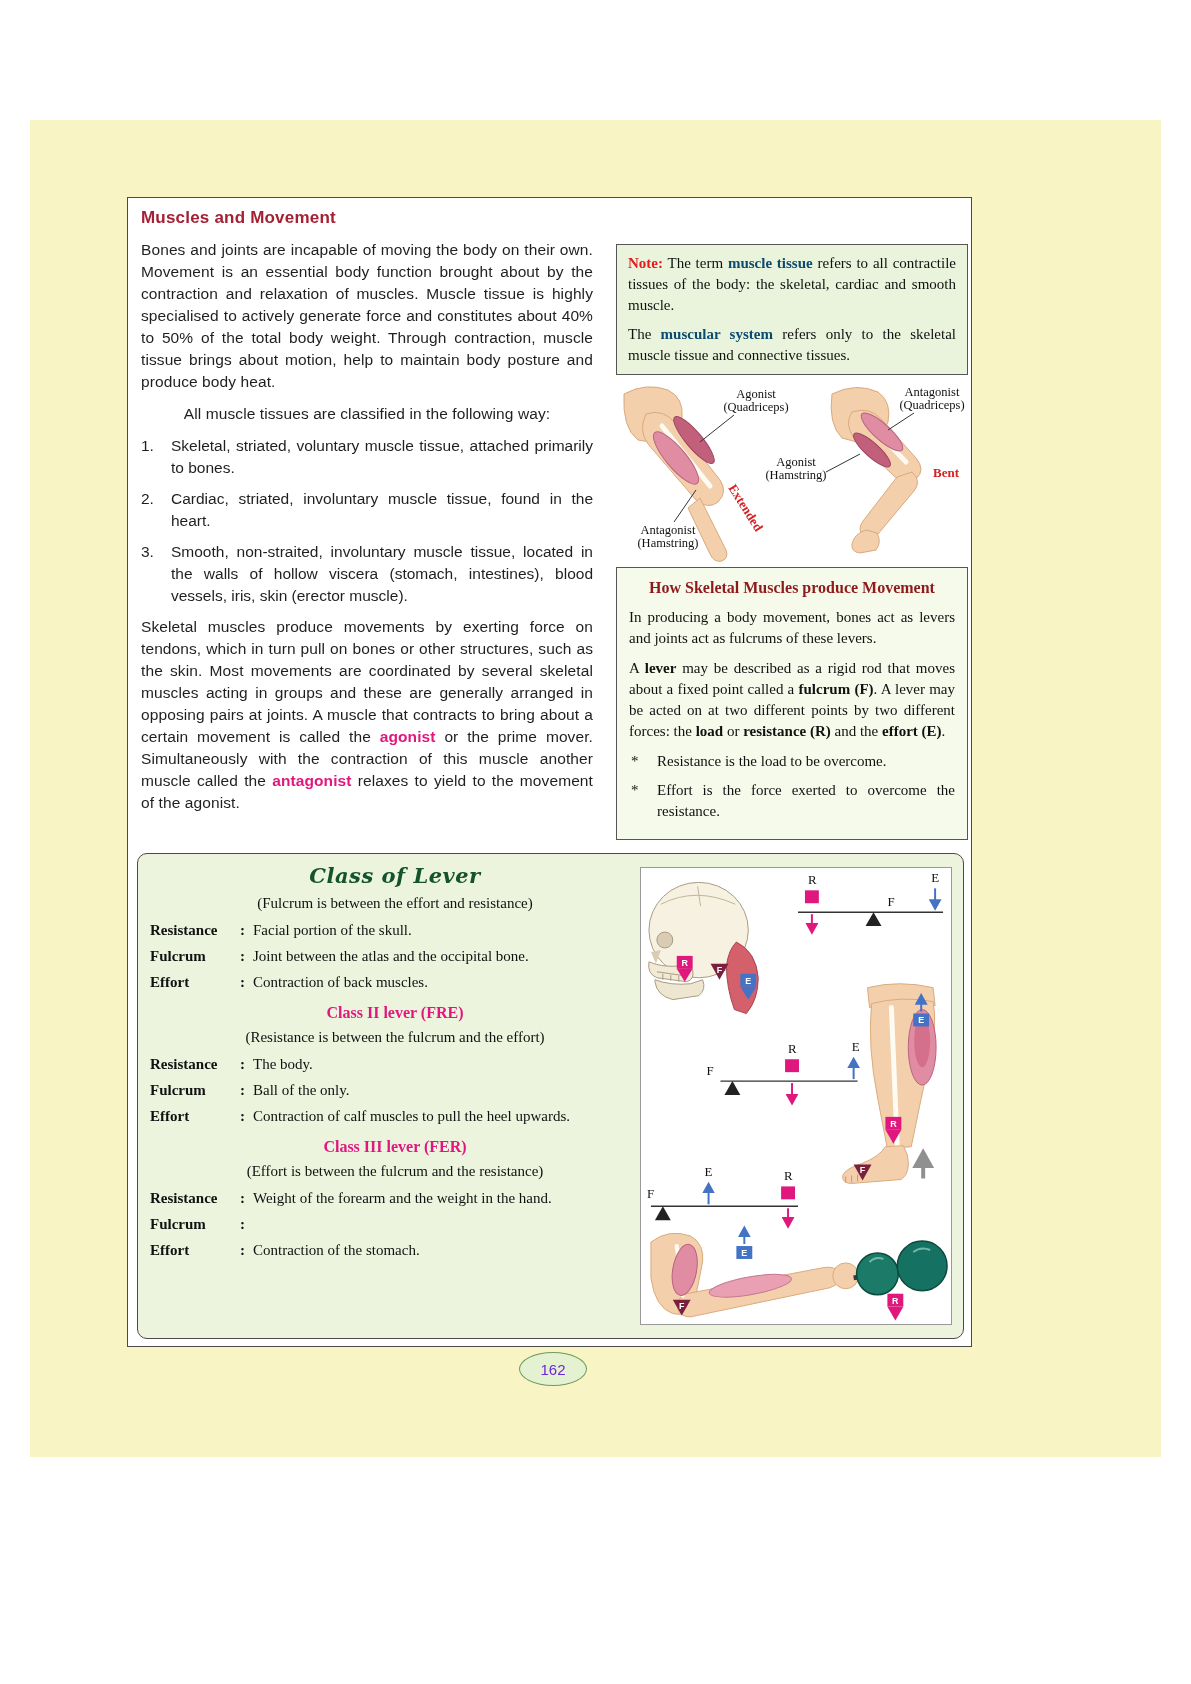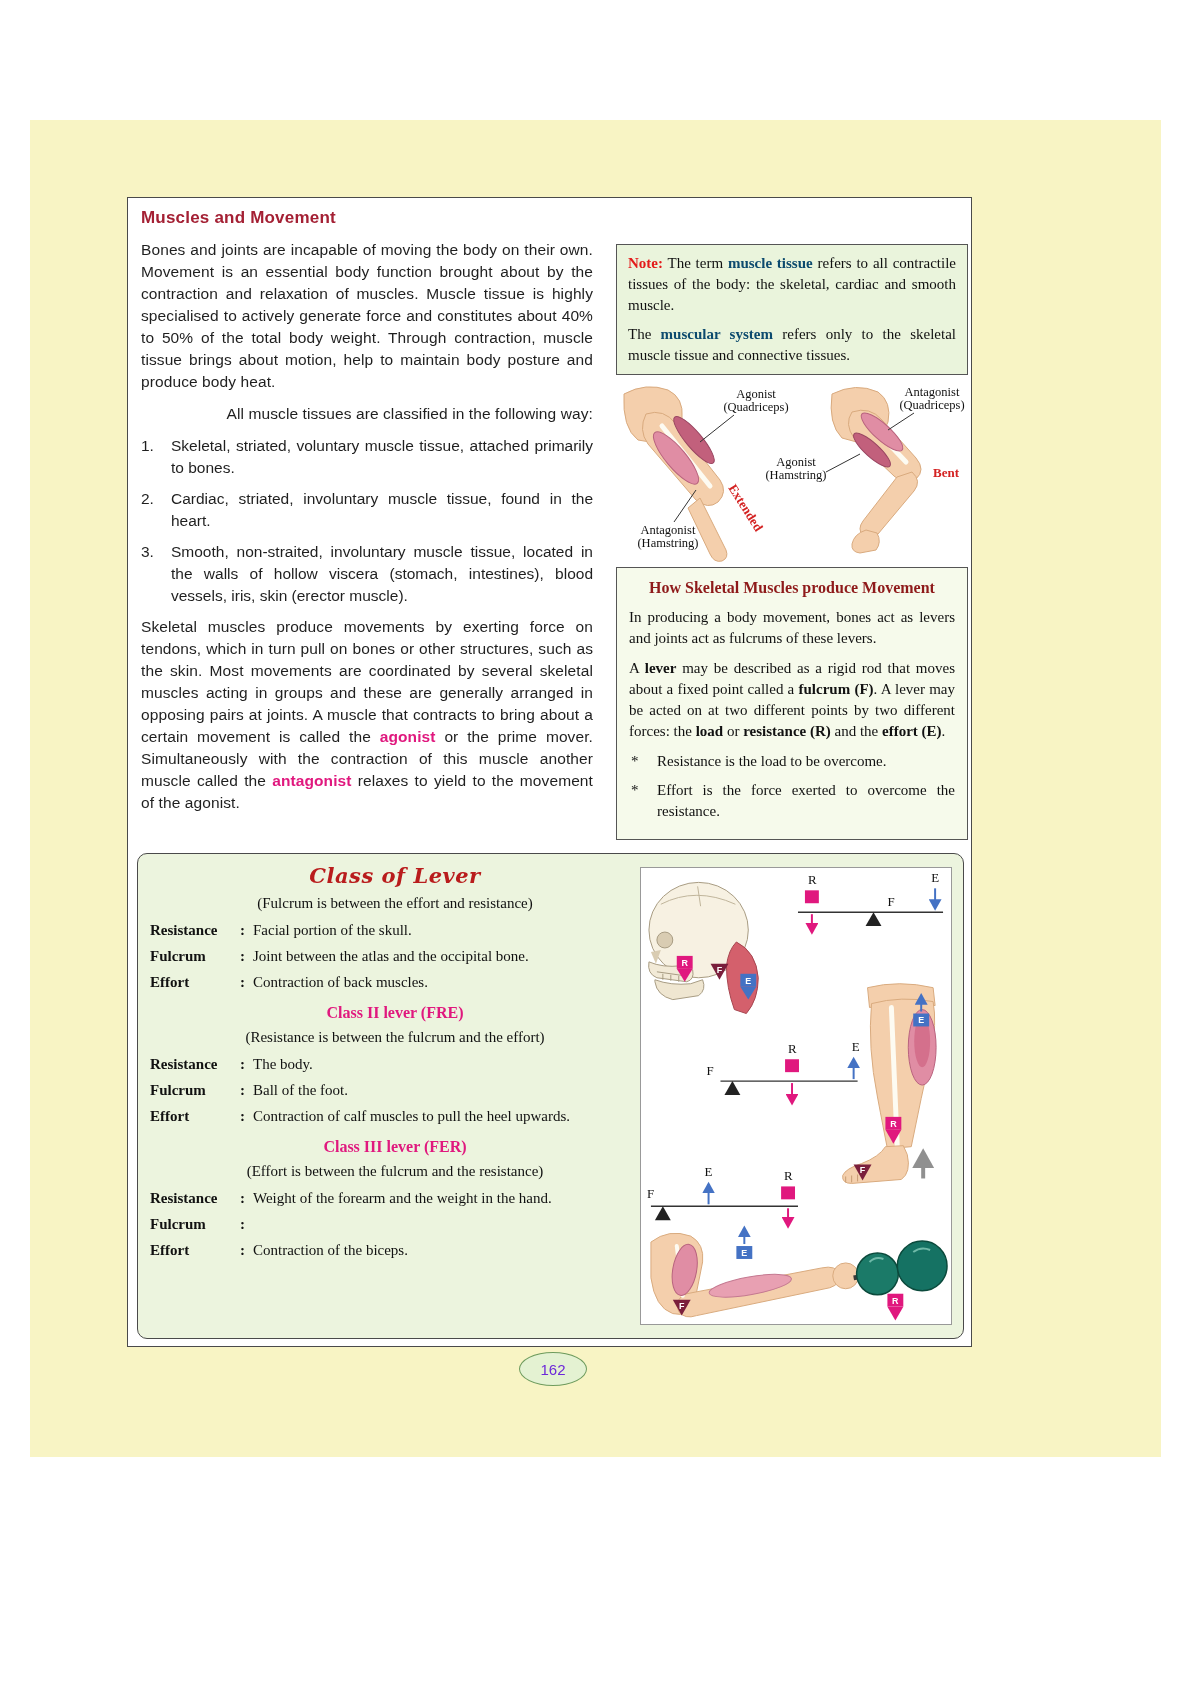--- a/index.html
+++ b/index.html
@@ -5,21 +5,21 @@
   * { margin:0; padding:0; box-sizing:border-box; }
   html,body { width:1191px; height:1684px; background:#FFFFFF; font-family:"Liberation Sans",sans-serif; }
   .screen { position:relative; width:1191px; height:1684px; background:#FFFFFF; overflow:hidden; }
   .paper { position:absolute; left:30px; top:120px; width:1131px; height:1337px; background:#F8F4C4; }
   .content-box { position:absolute; left:127px; top:197px; width:845px; height:1150px; background:#FFFFFF; border:1px solid #4A4A4A; }
 
   
   .col-left { position:absolute; left:13px; top:10px; width:452px; color:#1F1F1F; }
   .article-title { font-size:17px; font-weight:bold; color:#A42034; margin-bottom:11px; letter-spacing:0.2px; }
   .para { font-size:15.5px; line-height:22px; text-align:justify; margin-bottom:10px; letter-spacing:0.1px; }
-  .intro-line { text-align:right; }
+  .intro-line { text-align:center; }
   .muscle-list { list-style:none; margin:2px 0 8px 0; }
   .muscle-list li { display:flex; margin-bottom:9px; font-size:15.5px; line-height:22px; }
   .muscle-list .num { width:30px; flex:none; }
   .muscle-list .itxt { flex:1; text-align:justify; }
   .magenta { color:#E0187E; font-weight:bold; }
 
   
   .col-right { position:absolute; left:488px; top:46px; width:352px; }
   .note-box { background:#EAF4DC; border:1px solid #555555; padding:8px 11px; font-family:"Liberation Serif",serif; font-size:15px; line-height:21px; color:#111111; }
   .note-box p { text-align:justify; }
@@ -30,21 +30,21 @@
   .skeletal-box { margin-top:5px; background:#F6FAEB; border:1px solid #555555; padding:9px 12px; font-family:"Liberation Serif",serif; font-size:15px; line-height:21px; color:#111111; }
   .skeletal-box h3 { text-align:center; color:#8E1A1A; font-size:16px; margin-bottom:9px; font-weight:bold; }
   .skeletal-box p { text-align:justify; margin-bottom:9px; }
   .bullet { display:flex; margin-bottom:8px; }
   .bullet .star { width:28px; flex:none; padding-left:2px; }
   .bullet .btxt { flex:1; text-align:justify; }
 
   
   .lever-box { position:absolute; left:9px; top:655px; width:827px; height:486px; background:#ECF4DE; border:1px solid #4A4A4A; border-radius:10px; }
   .lever-text { position:absolute; left:12px; top:9px; width:490px; font-family:"Liberation Serif",serif; font-size:15px; color:#111111; }
-  .lever-title { text-align:center; font-family:"DejaVu Serif",serif; font-style:italic; font-weight:bold; font-size:21px; color:#b91c1c; margin-bottom:2px; letter-spacing:0.5px; }
+  .lever-title { text-align:center; font-family:"DejaVu Serif",serif; font-style:italic; font-weight:bold; font-size:21px; color:#14532d; margin-bottom:2px; letter-spacing:0.5px; }
   .sec-heading { text-align:center; font-weight:bold; color:#E0187E; font-size:16px; margin:11px 0 6px; }
   .sec-sub { text-align:center; margin-bottom:8px;margin-top:7px; }
   .lever-row { display:flex; line-height:21px; margin-bottom:5px; }
   .lever-row .lbl { width:90px; flex:none; font-weight:bold; }
   .lever-row .colon { width:13px; flex:none; font-weight:bold; }
   .lever-row .txt { flex:1; }
   .lever-illustration { position:absolute; right:11px; top:13px; width:312px; height:458px; background:#FFFFFF; border:1px solid #999999; }
 
   
   .page-number { position:absolute; left:519px; top:1352px; width:68px; height:34px; background:#E4F2D2; border:1px solid #6E9B5D; border-radius:50%; display:flex; align-items:center; justify-content:center; font-size:15px; color:#6d28d9; }
@@ -175,21 +175,21 @@
           <div class="sec-heading">Class II lever (FRE)</div>
           <div class="sec-sub">(Resistance is between the fulcrum and the effort)</div>
           <div class="lever-row">
               <span class="lbl">Resistance</span>
               <span class="colon">:</span>
               <span class="txt">The body.</span>
             </div>
           <div class="lever-row">
               <span class="lbl">Fulcrum</span>
               <span class="colon">:</span>
-              <span class="txt">Ball of the foot.</span>
+              <span class="txt">Ball of the only.</span>
             </div>
           <div class="lever-row">
               <span class="lbl">Effort</span>
               <span class="colon">:</span>
               <span class="txt">Contraction of calf muscles to pull the heel upwards.</span>
             </div>
         </div>
 
         <div>
           <div class="sec-heading">Class III lever (FER)</div>
@@ -199,21 +199,21 @@
               <span class="colon">:</span>
               <span class="txt">Weight of the forearm and the weight in the hand.</span>
             </div>
           <div class="lever-row">
               <span class="lbl">Fulcrum</span>
               <span class="colon">:</span>
             </div>
           <div class="lever-row">
               <span class="lbl">Effort</span>
               <span class="colon">:</span>
-              <span class="txt">Contraction of the biceps.</span>
+              <span class="txt">Contraction of the stomach.</span>
             </div>
         </div>
       </div>
 
       <div class="lever-illustration">
         <svg viewBox="0 0 312 458" width="310" height="456">
           <defs>
             <marker id="mMag" viewBox="0 0 10 10" refX="7" refY="5" markerWidth="6.5" markerHeight="6.5" orient="auto">
                 <path d="M0,0 L9,5 L0,10 Z" fill="#E0187E"></path>
               </marker>

